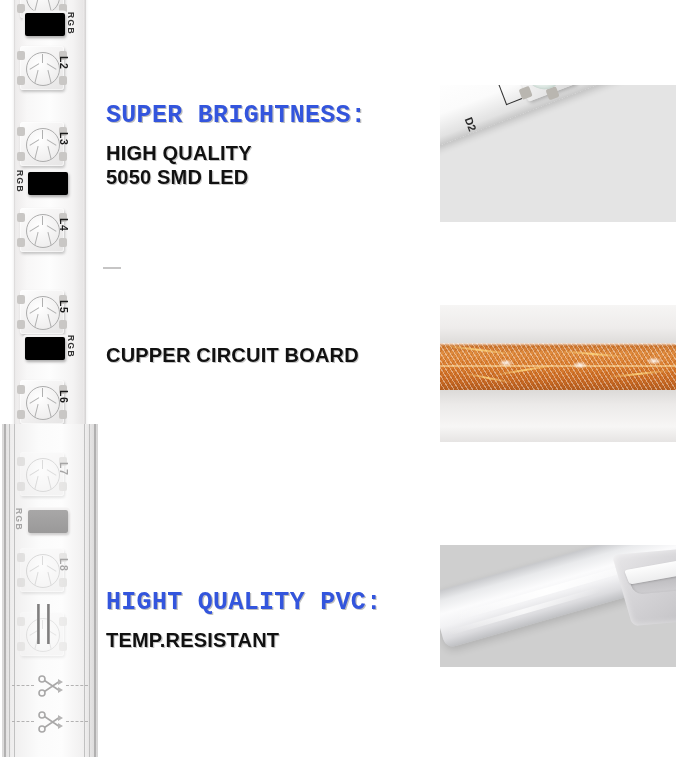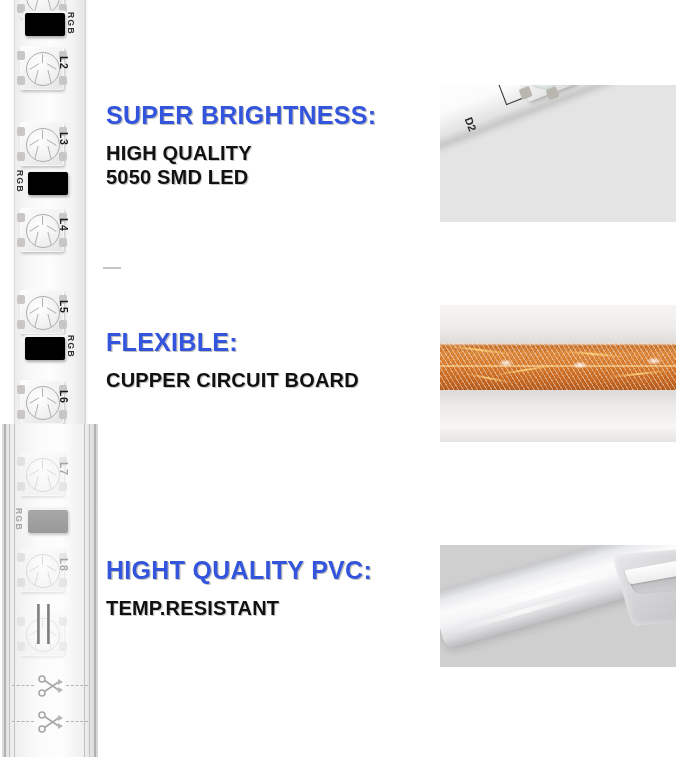--- a/index.html
+++ b/index.html
@@ -59,21 +59,21 @@
   
   .cutmark{position:absolute;left:10px;width:80px;height:26px;}
   .cutmark .dash{position:absolute;top:12px;height:0;border-top:1.6px dashed #b3b2b2;width:22px;}
   .cutmark .dash.l{left:2px;} .cutmark .dash.r{right:2px;}
   .scissor{position:absolute;left:28px;top:1px;width:26px;height:24px;}
 
   
   .block{position:absolute;left:106px;}
   .heading{color:#3355dd;font-size:25px;font-weight:700;letter-spacing:.3px;
       line-height:1;white-space:nowrap;
-      text-shadow:1.2px 1.2px 0 rgba(110,110,110,.45);}
+      text-shadow:1.2px 1.2px 0 rgba(110,110,110,.45);font-family:Liberation Mono, monospace;}
   .sub{color:#111;font-size:20px;font-weight:700;letter-spacing:.2px;line-height:1.22;
       white-space:nowrap;text-shadow:1.1px 1.1px 0 rgba(120,120,120,.42);}
   .sub-wrap{margin-top:13px;}
 
   .artifact-line{position:absolute;left:103px;top:267px;width:18px;height:2px;background:#c6c5c5;}
 
   
   .panel{position:absolute;overflow:hidden;}
 
   
@@ -337,21 +337,20 @@
       <span class="bp" style="left:20px;bottom:-6px;"></span>
       <span class="dome"></span>
     </div>
 
     <div class="slk" style="left:62px;top:50px;transform:rotate(90deg);transform-origin:left top;">D2</div>
 
   </div>
 </div>
 
 <div class="block" style="top:330px;">
-  <div class="heading">FLEXIBLE:</div>
   <div class="sub-wrap">
     <div class="sub">CUPPER CIRCUIT BOARD</div>
   </div>
 </div>
 
 <div class="panel" id="panel-copper">
   <div class="shellTop"></div>
   <div class="cu">
     <span class="edgeHi" style="top:0;"></span>
     <span class="mid"></span>
@@ -360,21 +359,21 @@
     <span class="wisp" style="left:120px;top:10px;width:66px;transform:rotate(5deg);"></span>
     <span class="wisp" style="left:166px;top:30px;width:64px;transform:rotate(-6deg);"></span>
     <span class="wisp" style="left:24px;top:34px;width:48px;transform:rotate(11deg);"></span>
     <span class="flare" style="left:58px;top:16px;"></span>
     <span class="flare" style="left:132px;top:18px;"></span>
     <span class="flare" style="left:206px;top:14px;"></span>
   </div>
   <div class="shellBot"></div>
 </div>
 
-<div class="block" style="top:558px;">
+<div class="block" style="top:590px;">
   <div class="heading">HIGHT QUALITY PVC:</div>
   <div class="sub-wrap">
     <div class="sub">TEMP.RESISTANT</div>
   </div>
 </div>
 
 <div class="panel" id="panel-pvc">
   <div class="tube">
     <span class="gl"></span>
       <span class="gl2"></span>

